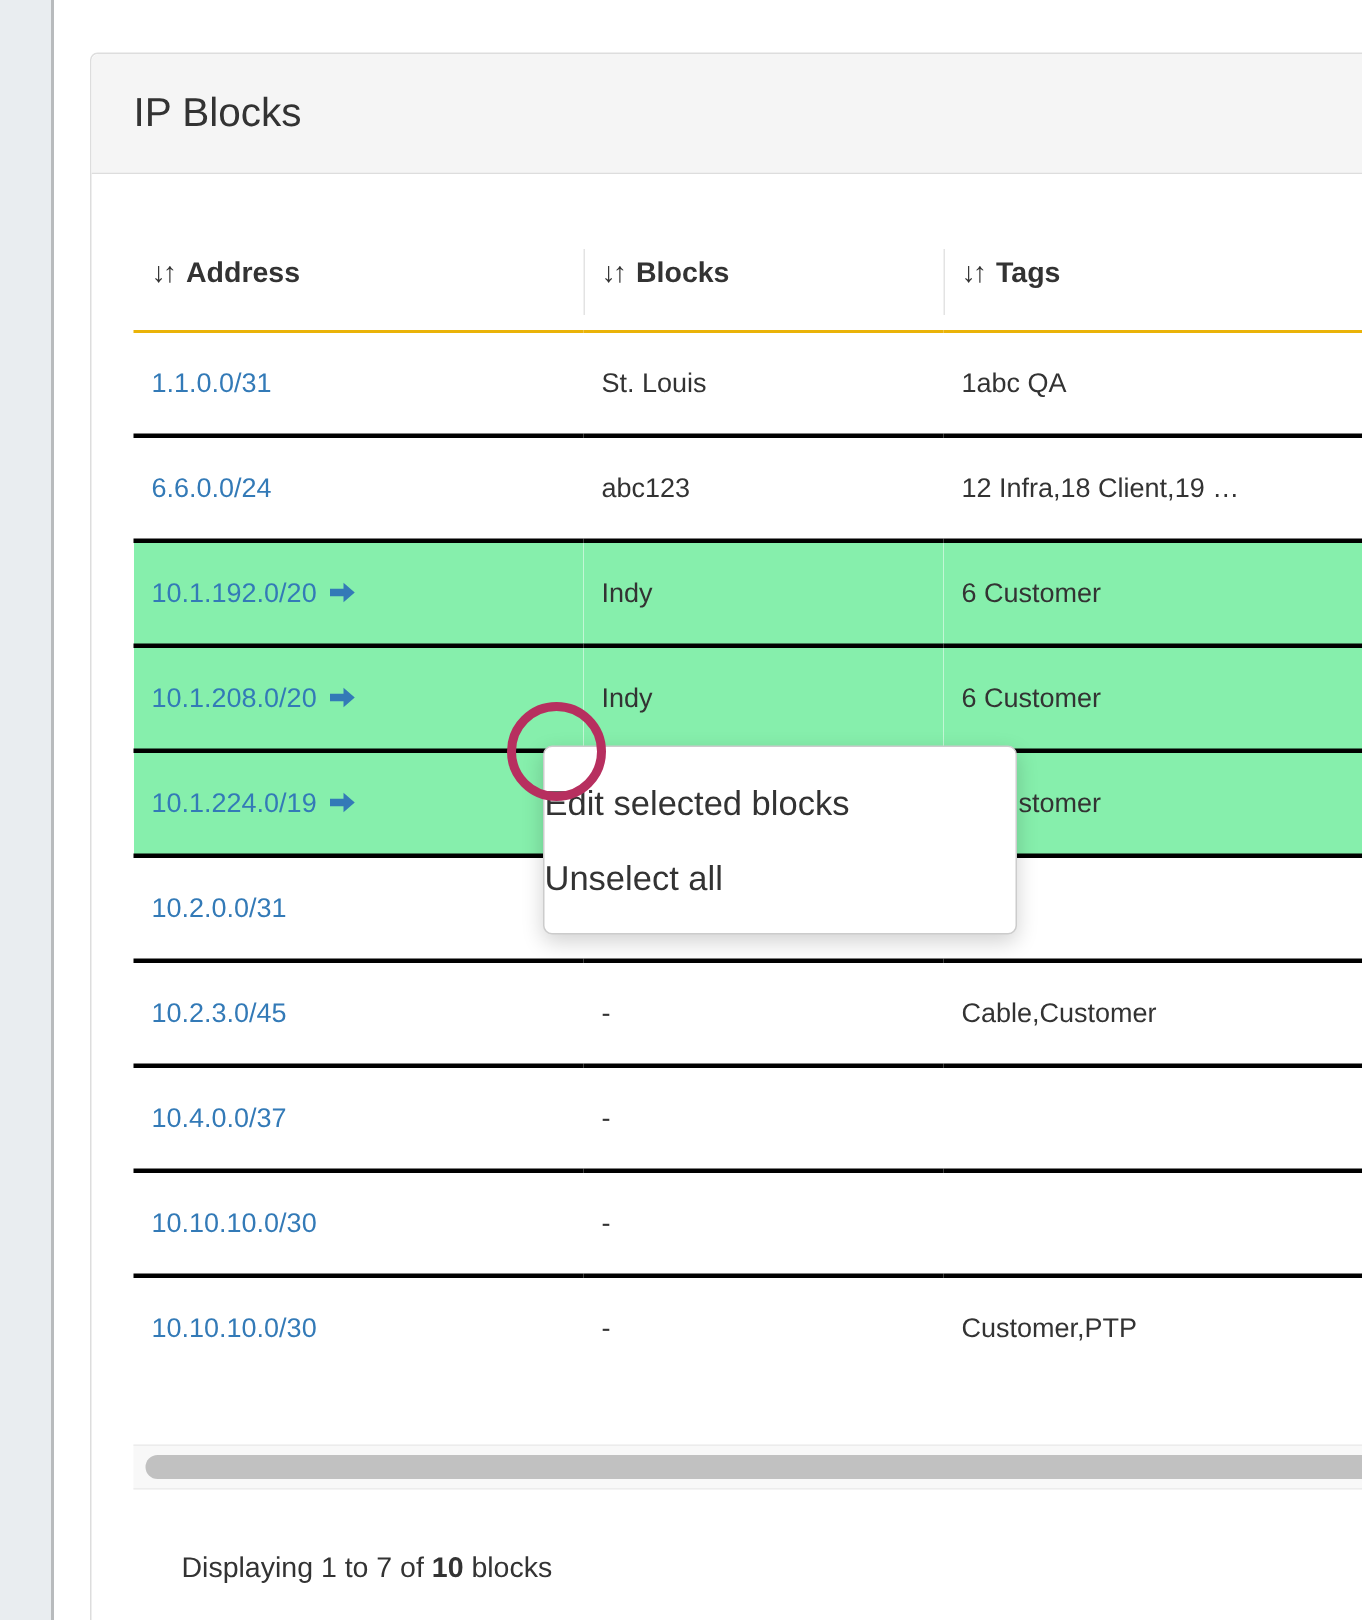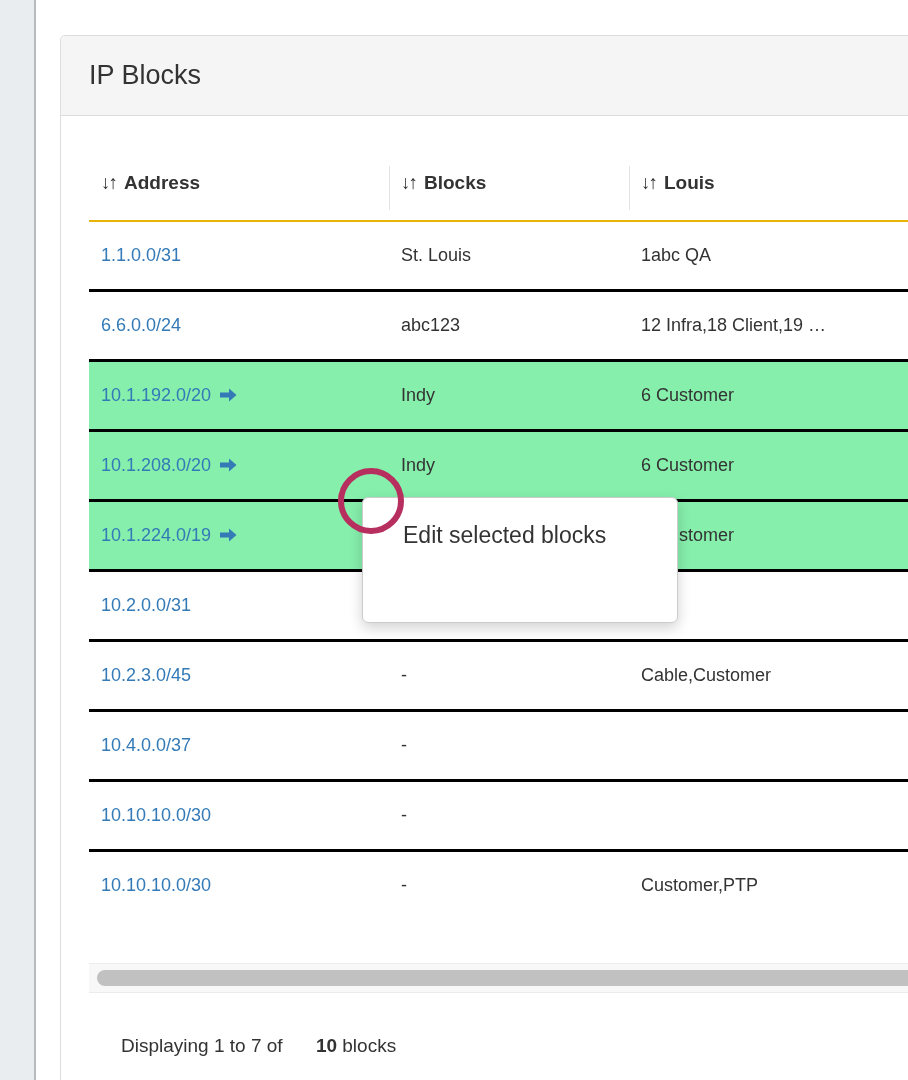--- a/index.html
+++ b/index.html
@@ -32,27 +32,27 @@
   a.addr{color:#337ab7;text-decoration:none;font-size:18px;}
   .arrow-ic{margin-left:9px;vertical-align:-1px;}
 
   
   .hscroll{position:relative;margin-top:44px;margin-left:0px;width:892px;height:30px;
     background:#f8f8f8;border-top:1px solid #ececec;border-bottom:1px solid #ececec;box-sizing:border-box;}
   .hthumb{position:absolute;left:8px;top:6px;width:980px;height:16px;background:#c1c1c1;border-radius:8px;}
 
   
   .footer-status{margin:42px 0 0 32px;font-size:19px;color:#333;}
-  .footer-status b{font-weight:bold;margin-left:28px;}
+  .footer-status b{font-weight:bold;}
 
   
   .ctx-menu{position:absolute;left:362px;top:497px;width:316px;height:126px;background:#fff;
     border:1px solid #ccc;border-radius:6px;box-shadow:0 5px 14px rgba(0,0,0,0.18);
     padding-top:12px;box-sizing:border-box;z-index:10;}
-  .ctx-item{height:50px;line-height:50px;padding-left:40px;font-size:23px;color:#333;cursor:pointer;}
+  .ctx-item{height:50px;line-height:50px;font-size:23px;color:#333;cursor:pointer;}
 
   
   .click-ring{position:absolute;left:338px;top:468px;width:54px;height:54px;border:6px solid #b72f5f;
     border-radius:50%;z-index:11;background:transparent;}
 </style>
 </head>
 <body>
 
 <div class="viewport">
 
@@ -72,21 +72,21 @@
           </colgroup>
         <thead>
           <tr>
             <th>
               <span class="sort-ic">↓↑</span><span>Address</span>
             </th>
             <th class="sep">
               <span class="sort-ic">↓↑</span><span>Blocks</span>
             </th>
             <th class="sep">
-              <span class="sort-ic">↓↑</span><span>Louis</span>
+              <span class="sort-ic">↓↑</span><span>Tags</span>
             </th>
           </tr>
         </thead>
         <tbody id="rows-body">
             <tr>
     <td>
       <a href="#" class="addr">1.1.0.0/31</a>
     </td>
     <td>St. Louis</td>
     <td>1abc QA</td>
@@ -166,17 +166,18 @@
       <div class="hscroll">
         <div class="hthumb"></div>
       </div>
 
       <div class="footer-status"><span>Displaying 1 to 7 of </span><b>10</b><span> blocks</span></div>
     </div>
   </div>
 
   <div class="ctx-menu">
     <div class="ctx-item">Edit selected blocks</div>
+    <div class="ctx-item">Unselect all</div>
   </div>
 
   <div class="click-ring"></div>
 
 </div>
 
 </body></html>

